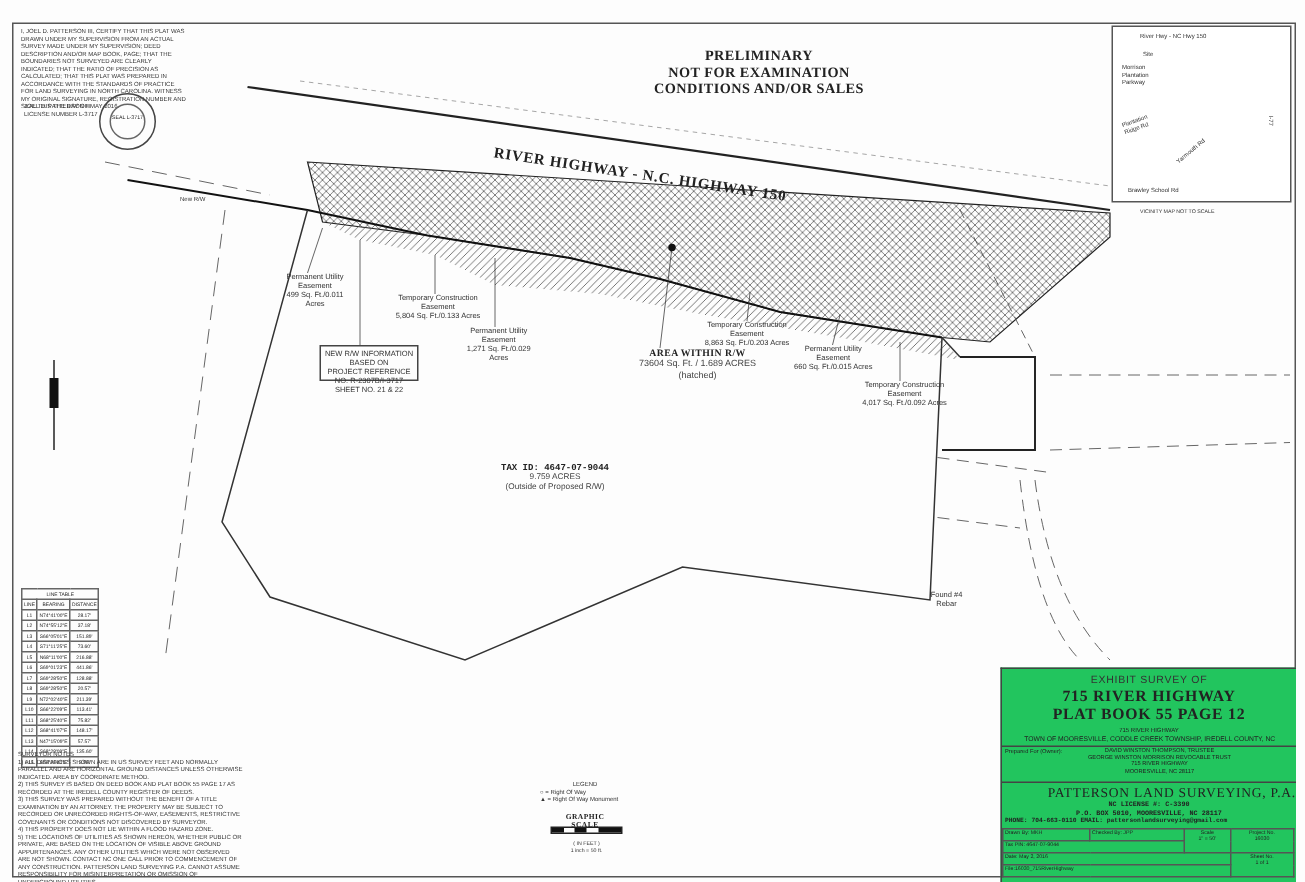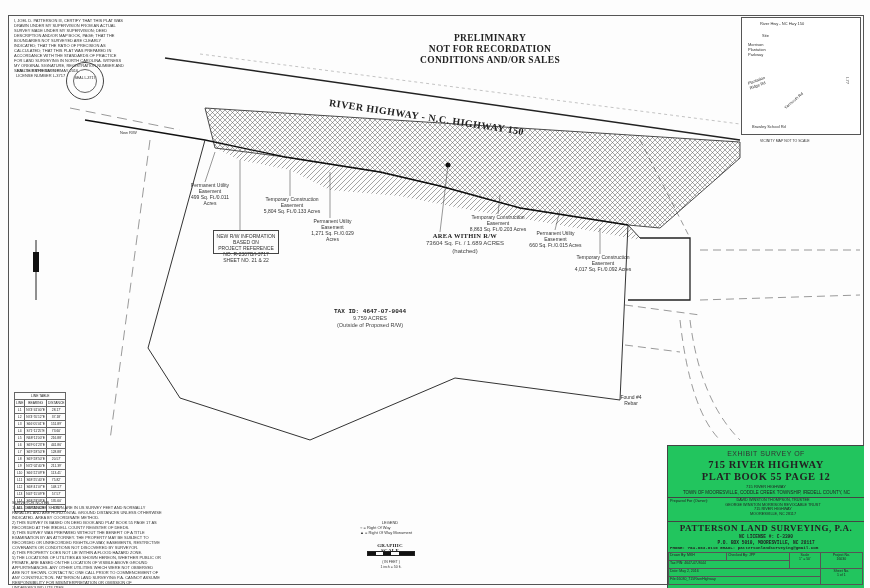--- a/index.html
+++ b/index.html
@@ -5,21 +5,21 @@
   html, body { margin:0; padding:0; background:#ffffff; }
   body { width:870px; height:588px; position:relative; overflow:hidden; font-family:"Liberation Serif", serif; color:#222; }
   .sheet { position:absolute; left:0; top:0; width:870px; height:588px; background:#fdfdfd; }
   .frame { position:absolute; left:8px; top:15px; width:856px; height:570px; border:1.5px solid #555; box-sizing:border-box; }
   .abs { position:absolute; }
   .tiny { font-family:"Liberation Sans", sans-serif; font-size:4px; line-height:5px; color:#333; }
   .small { font-family:"Liberation Sans", sans-serif; font-size:5px; line-height:6px; color:#333; text-align:center; }
   .cert { left:14px; top:18px; width:110px; white-space:pre-line; }
   .seal { left:66px; top:62px; width:38px; height:38px; border-radius:50%; border:1px solid #444; box-sizing:border-box; }
   .seal-inner { position:absolute; left:6px; top:6px; width:24px; height:24px; border-radius:50%; border:1px solid #666; box-sizing:border-box; font-family:"Liberation Sans", sans-serif; font-size:3.5px; text-align:center; line-height:5px; padding-top:6px; }
-  .prelim { left:400px; top:33px; width:180px; text-align:center; font-weight:bold; font-size:9.5px; line-height:11px; letter-spacing:0.3px; }
+  .prelim { left:416px; top:33px; width:180px; text-align:center; font-weight:bold; font-size:9.5px; line-height:11px; letter-spacing:0.3px; }
   .hwy-label { left:330px; top:97px; font-size:10px; font-weight:bold; letter-spacing:0.5px; transform:rotate(8.5deg); transform-origin:left top; white-space:nowrap; }
   .vicinity { left:741px; top:17px; width:120px; height:118px; border:1px solid #555; box-sizing:border-box; background:#fff; }
   .vicinity-caption { left:760px; top:139px; width:90px; font-size:3.5px; }
   .callout { white-space:pre-line; }
   .row-box { left:213px; top:230px; width:66px; height:24px; border:1px solid #444; box-sizing:border-box; padding-top:2px; white-space:pre-line; }
   .area-main { left:410px; top:232px; width:110px; text-align:center; }
   .area-title { font-size:6.5px; font-weight:bold; letter-spacing:0.3px; font-family:"Liberation Serif", serif; }
   .area-sub { font-family:"Liberation Sans", sans-serif; font-size:6px; color:#444; line-height:8px; }
   .tax { left:310px; top:308px; width:120px; text-align:center; }
   .tax-id { font-size:6px; font-weight:bold; font-family:"Liberation Mono", monospace; }
@@ -35,21 +35,21 @@
   .gscale-note { left:367px; top:560px; width:48px; font-size:3.5px; }
   .title-block { left:667px; top:445px; width:197px; height:172px; border-left:1.5px solid #444; border-top:1.5px solid #444; box-sizing:border-box; background:#22c55e; }
   .tb-exhibit { position:absolute; left:0; top:4px; width:100%; text-align:center; font-family:"Liberation Sans", sans-serif; font-size:7px; color:#333; letter-spacing:0.5px; }
   .tb-h1 { position:absolute; left:0; top:13px; width:100%; text-align:center; font-weight:bold; font-size:10.5px; letter-spacing:0.5px; }
   .tb-h2 { position:absolute; left:0; top:25px; width:100%; text-align:center; font-weight:bold; font-size:10.5px; letter-spacing:0.5px; }
   .tb-addr { position:absolute; left:0; top:38px; width:100%; text-align:center; font-family:"Liberation Sans", sans-serif; font-size:4px; }
   .tb-town { position:absolute; left:2px; top:44px; width:193px; text-align:center; font-family:"Liberation Sans", sans-serif; font-size:4.5px; white-space:nowrap; overflow:hidden; }
   .tb-divider { position:absolute; left:0; width:100%; height:0; border-top:1px solid #444; }
   .tb-prep-label { position:absolute; left:2px; top:53px; font-family:"Liberation Sans", sans-serif; font-size:3.8px; }
   .tb-owner { position:absolute; left:30px; top:52px; width:150px; text-align:center; font-family:"Liberation Sans", sans-serif; font-size:3.8px; line-height:4.6px; white-space:pre-line; }
-  .tb-company { position:absolute; left:0; top:77px; width:100%; text-align:center; font-weight:bold; font-size:9px; letter-spacing:0.5px; }
+  .tb-company { position:absolute; left:0; top:77px; width:100%; text-align:right; font-weight:normal; font-size:9px; letter-spacing:0.5px; }
   .tb-lic { position:absolute; left:0; top:88px; width:100%; text-align:center; font-family:"Liberation Mono", monospace; font-size:4.5px; font-weight:bold; line-height:5.5px; white-space:pre-line; }
   .tb-phone { position:absolute; left:2px; top:100px; width:193px; font-family:"Liberation Mono", monospace; font-size:4.2px; font-weight:bold; white-space:nowrap; }
   .tb-grid { position:absolute; left:0; top:106px; width:195px; border-collapse:collapse; font-family:"Liberation Sans", sans-serif; font-size:3.5px; }
   .tb-grid td { border:0.6px solid #555; padding:0 1px; height:7px; vertical-align:top; }
   .tb-grid .c { text-align:center; }
   svg { position:absolute; left:0; top:0; }
 </style>
 </head>
 <body>
 
@@ -120,21 +120,21 @@
   <div class="abs tiny" style="left:16px;top:68px;width:60px;">JOEL D. PATTERSON III</div>
   <div class="abs tiny" style="left:16px;top:73px;width:60px;">LICENSE NUMBER L-3717</div>
   <div class="abs seal">
     <div class="seal-inner">
       <div>SEAL L-3717</div>
     </div>
   </div>
 
   <div class="abs prelim">
     <div>PRELIMINARY</div>
-    <div>NOT FOR RECORDATION</div>
+    <div>NOT FOR EXAMINATION</div>
     <div>CONDITIONS AND/OR SALES</div>
   </div>
 
   <div class="abs hwy-label">RIVER HIGHWAY - N.C. HIGHWAY 150</div>
   <div class="abs tiny" style="left:120px;top:130px;">New R/W</div>
 
   <div class="abs vicinity">
     <div class="abs tiny" style="left:18px;top:3px;">River Hwy - NC Hwy 150</div>
     <div class="abs tiny" style="left:20px;top:15px;">Site</div>
     <div class="abs tiny" style="left:6px;top:24px;width:30px;">Morrison Plantation Parkway</div>

